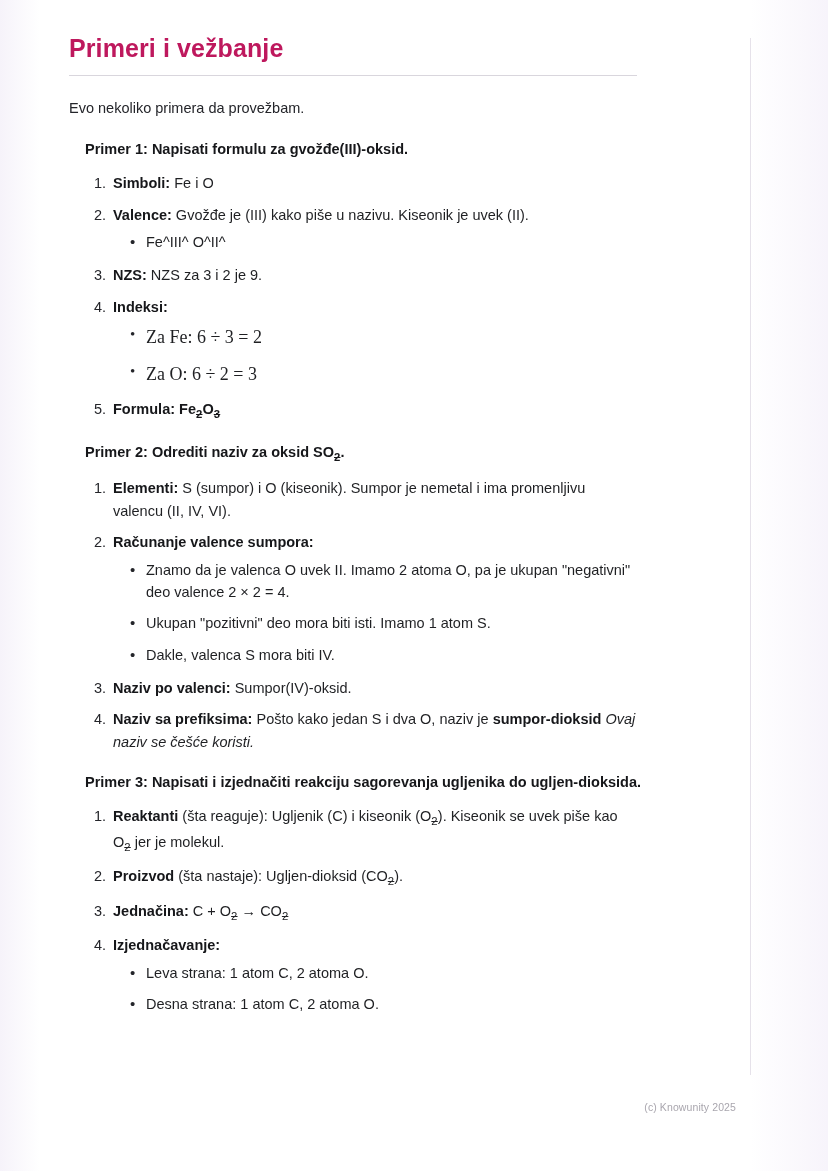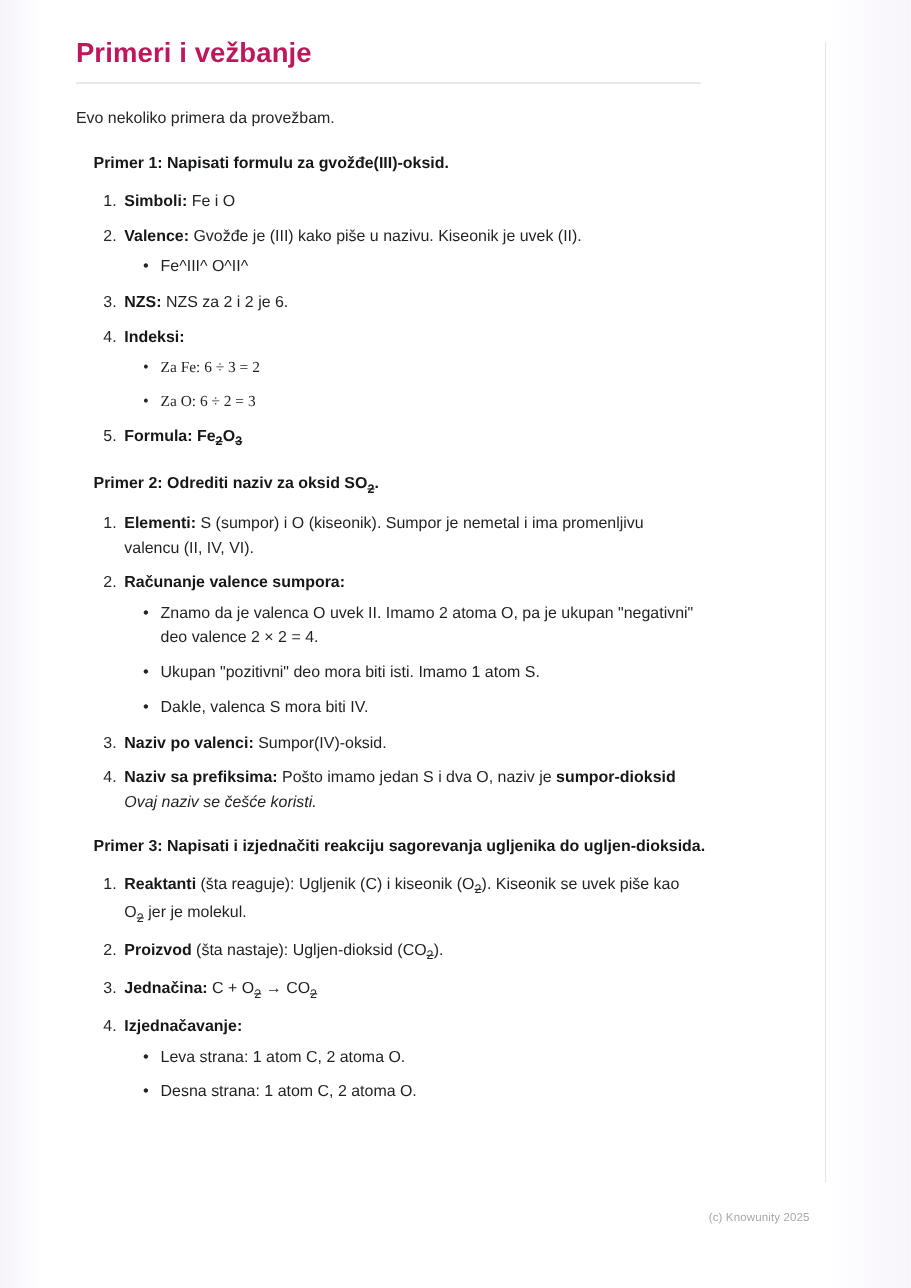--- a/index.html
+++ b/index.html
@@ -116,21 +116,21 @@
     font-size: 0.78em;
     vertical-align: sub;
     letter-spacing: 0.2px;
   }
   .strike-char {
     text-decoration: line-through;
     text-decoration-thickness: 1px;
   }
   .mathy {
     font-family: "Liberation Serif", serif;
-    font-size: 14px;
+    font-size: 18px;
   }
   .footer {
     position: absolute;
     right: 92px;
     top: 1101px;
     font-size: 10.5px;
     color: #a9a6ae;
     letter-spacing: 0.1px;
   }
 </style>
@@ -155,21 +155,21 @@
       <li>
         <b>Simboli:</b><span> Fe i O</span>
       </li>
       <li>
         <b>Valence:</b><span> Gvožđe je (III) kako piše u nazivu. Kiseonik je uvek (II).</span>
         <ul class="bullets">
           <li>Fe^III^ O^II^</li>
         </ul>
       </li>
       <li>
-        <b>NZS:</b><span> NZS za 2 i 2 je 6.</span>
+        <b>NZS:</b><span> NZS za 3 i 2 je 9.</span>
       </li>
       <li>
         <b>Indeksi:</b>
         <ul class="bullets">
           <li class="mathy">Za Fe: 6 ÷ 3 = 2</li>
           <li class="mathy">Za O: 6 ÷ 2 = 3</li>
         </ul>
       </li>
       <li>
         <b>Formula:</b>
@@ -192,21 +192,21 @@
         <ul class="bullets">
           <li>Znamo da je valenca O uvek II. Imamo 2 atoma O, pa je ukupan "negativni" deo valence 2 × 2 = 4.</li>
           <li>Ukupan "pozitivni" deo mora biti isti. Imamo 1 atom S.</li>
           <li>Dakle, valenca S mora biti IV.</li>
         </ul>
       </li>
       <li>
         <b>Naziv po valenci:</b><span> Sumpor(IV)-oksid.</span>
       </li>
       <li>
-        <b>Naziv sa prefiksima:</b><span> Pošto imamo jedan S i dva O, naziv je </span><b>sumpor-dioksid</b><i> Ovaj naziv se češće koristi.</i>
+        <b>Naziv sa prefiksima:</b><span> Pošto kako jedan S i dva O, naziv je </span><b>sumpor-dioksid</b><i> Ovaj naziv se češće koristi.</i>
       </li>
     </ol>
 
     <p class="heading wide">Primer 3: Napisati i izjednačiti reakciju sagorevanja ugljenika do ugljen-dioksida.</p>
 
     <ol class="steps">
       <li>
         <b>Reaktanti</b><span> (šta reaguje): Ugljenik (C) i kiseonik (O<span class="sub strike-char">2</span>). Kiseonik se uvek piše kao O<span class="sub strike-char">2</span> jer je molekul.</span>
       </li>
       <li>

